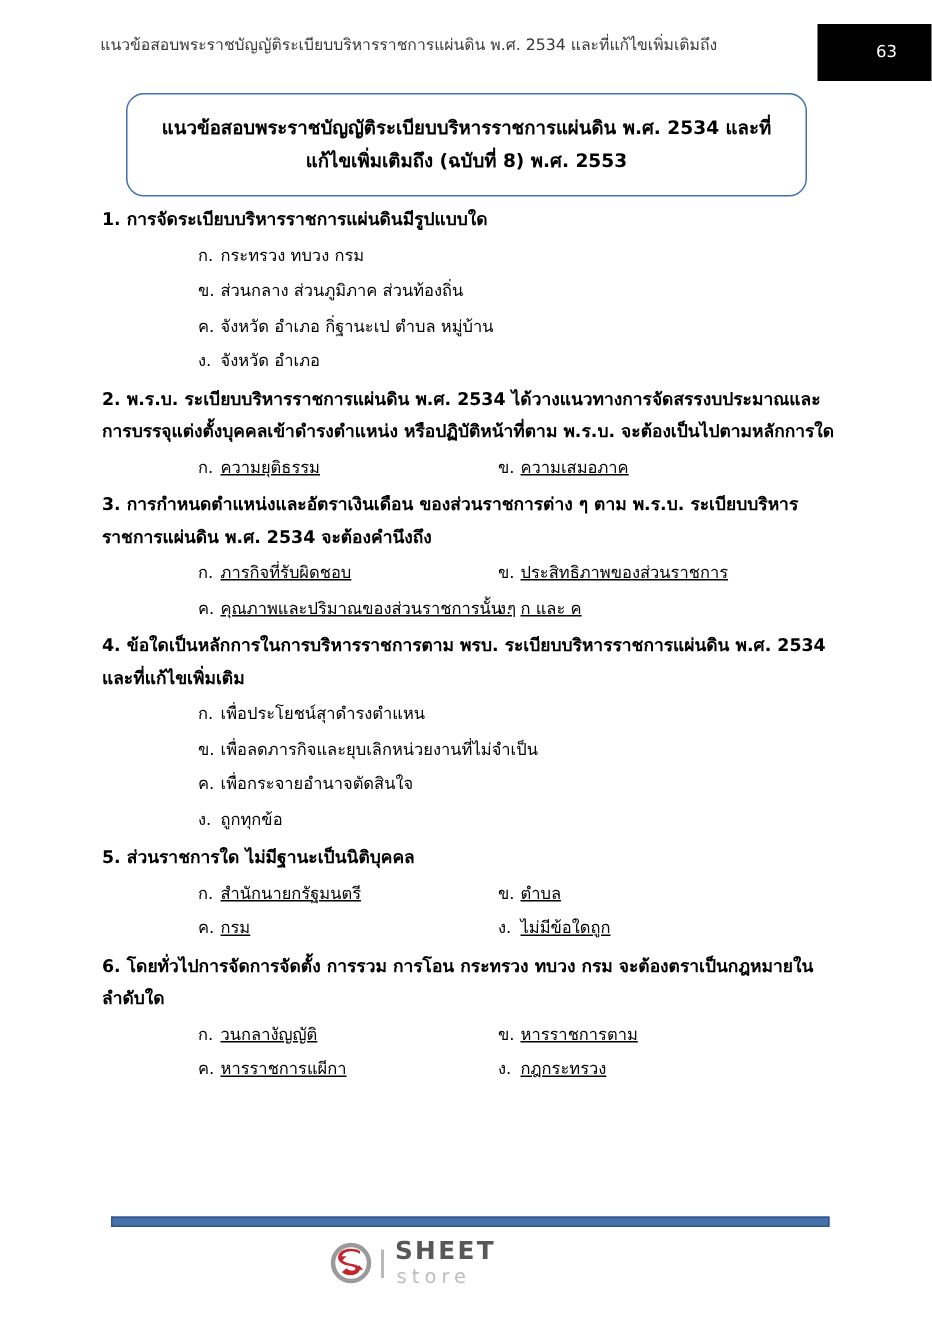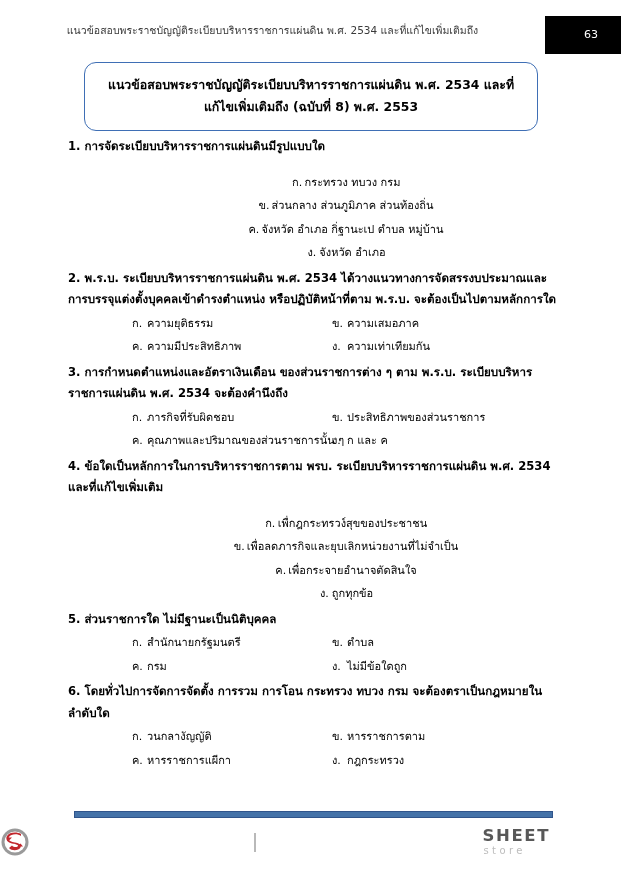--- a/index.html
+++ b/index.html
@@ -82,38 +82,38 @@
   }
   .question-stem {
     font-size: 11.6px;
     font-weight: bold;
     line-height: 21.5px;
     color: #000000;
   }
 
   
   .choices-single {
-    margin-top: 13px;
-    text-align: center;
+    margin-top: 1px;
   }
   .choice-row-single {
     font-size: 11px;
     line-height: 23.5px;
     color: #000000;
     padding-left: 64px;
     white-space: nowrap;
   }
   .choice-key {
     display: inline-block;
     min-width: 15px;
   }
 
   
   .choices-double {
     margin-top: 1px;
+    text-decoration: underline;
   }
   .choice-row-double {
     display: flex;
     font-size: 11px;
     line-height: 23.5px;
     color: #000000;
   }
   .choice-col-a {
     width: 258px;
     padding-left: 64px;
@@ -140,21 +140,21 @@
     box-sizing: border-box;
   }
   .footer-logo {
     position: absolute;
     left: 0;
     top: 824px;
     width: 550px;
     height: 36px;
     display: flex;
     align-items: center;
-    justify-content: space-between;
+    justify-content: center;
   }
   .logo-mark {
     width: 30px;
     height: 30px;
     flex: 0 0 auto;
   }
   .logo-divider {
     width: 2px;
     height: 19px;
     background: #b9b9b9;
@@ -167,21 +167,21 @@
     justify-content: center;
     line-height: 1;
   }
   .logo-sheet {
     font-size: 16.5px;
     font-weight: bold;
     letter-spacing: 1.6px;
     color: #585858;
   }
   .logo-store {
-    font-size: 10px;
+    font-size: 13px;
     letter-spacing: 3.4px;
     color: #bdbdbd;
     margin-top: 2px;
     padding-left: 1px;
   }
 </style>
 </head>
 <body>
 
 <div class="running-header">
@@ -203,43 +203,39 @@
         <div class="choice-row-single"><span class="choice-key">ง.</span><span>จังหวัด อำเภอ</span></div>
       </div>
     </div>
     <div class="question">
       <div class="question-stem">2. พ.ร.บ. ระเบียบบริหารราชการแผ่นดิน พ.ศ. 2534 ได้วางแนวทางการจัดสรรงบประมาณและการบรรจุแต่งตั้งบุคคลเข้าดำรงตำแหน่ง หรือปฏิบัติหน้าที่ตาม พ.ร.บ. จะต้องเป็นไปตามหลักการใด</div>
       <div class="choices-double">
         <div class="choice-row-double">
           <div class="choice-col-a"><span class="choice-key">ก.</span><span>ความยุติธรรม</span></div>
           <div class="choice-col-b"><span class="choice-key">ข.</span><span>ความเสมอภาค</span></div>
         </div>
-        <div class="choice-row-double">
-          <div class="choice-col-a"><span class="choice-key">ค.</span><span>ความมีประสิทธิภาพ</span></div>
-          <div class="choice-col-b"><span class="choice-key">ง.</span><span>ความเท่าเทียมกัน</span></div>
-        </div>
       </div>
     </div>
     <div class="question">
       <div class="question-stem">3. การกำหนดตำแหน่งและอัตราเงินเดือน ของส่วนราชการต่าง ๆ ตาม พ.ร.บ. ระเบียบบริหารราชการแผ่นดิน พ.ศ. 2534 จะต้องคำนึงถึง</div>
       <div class="choices-double">
         <div class="choice-row-double">
           <div class="choice-col-a"><span class="choice-key">ก.</span><span>ภารกิจที่รับผิดชอบ</span></div>
           <div class="choice-col-b"><span class="choice-key">ข.</span><span>ประสิทธิภาพของส่วนราชการ</span></div>
         </div>
         <div class="choice-row-double">
           <div class="choice-col-a"><span class="choice-key">ค.</span><span>คุณภาพและปริมาณของส่วนราชการนั้น ๆ</span></div>
           <div class="choice-col-b"><span class="choice-key">ง.</span><span>ก และ ค</span></div>
         </div>
       </div>
     </div>
     <div class="question">
       <div class="question-stem">4. ข้อใดเป็นหลักการในการบริหารราชการตาม พรบ. ระเบียบบริหารราชการแผ่นดิน พ.ศ. 2534 และที่แก้ไขเพิ่มเติม</div>
       <div class="choices-single">
-        <div class="choice-row-single"><span class="choice-key">ก.</span><span>เพื่กฎกระทรวง์สุขของประชาชน</span></div>
+        <div class="choice-row-single"><span class="choice-key">ก.</span><span>เพื่อประโยชน์สุาดำรงตำแหน</span></div>
         <div class="choice-row-single"><span class="choice-key">ข.</span><span>เพื่อลดภารกิจและยุบเลิกหน่วยงานที่ไม่จำเป็น</span></div>
         <div class="choice-row-single"><span class="choice-key">ค.</span><span>เพื่อกระจายอำนาจตัดสินใจ</span></div>
         <div class="choice-row-single"><span class="choice-key">ง.</span><span>ถูกทุกข้อ</span></div>
       </div>
     </div>
     <div class="question">
       <div class="question-stem">5. ส่วนราชการใด ไม่มีฐานะเป็นนิติบุคคล</div>
       <div class="choices-double">
         <div class="choice-row-double">
           <div class="choice-col-a"><span class="choice-key">ก.</span><span>สำนักนายกรัฐมนตรี</span></div>

